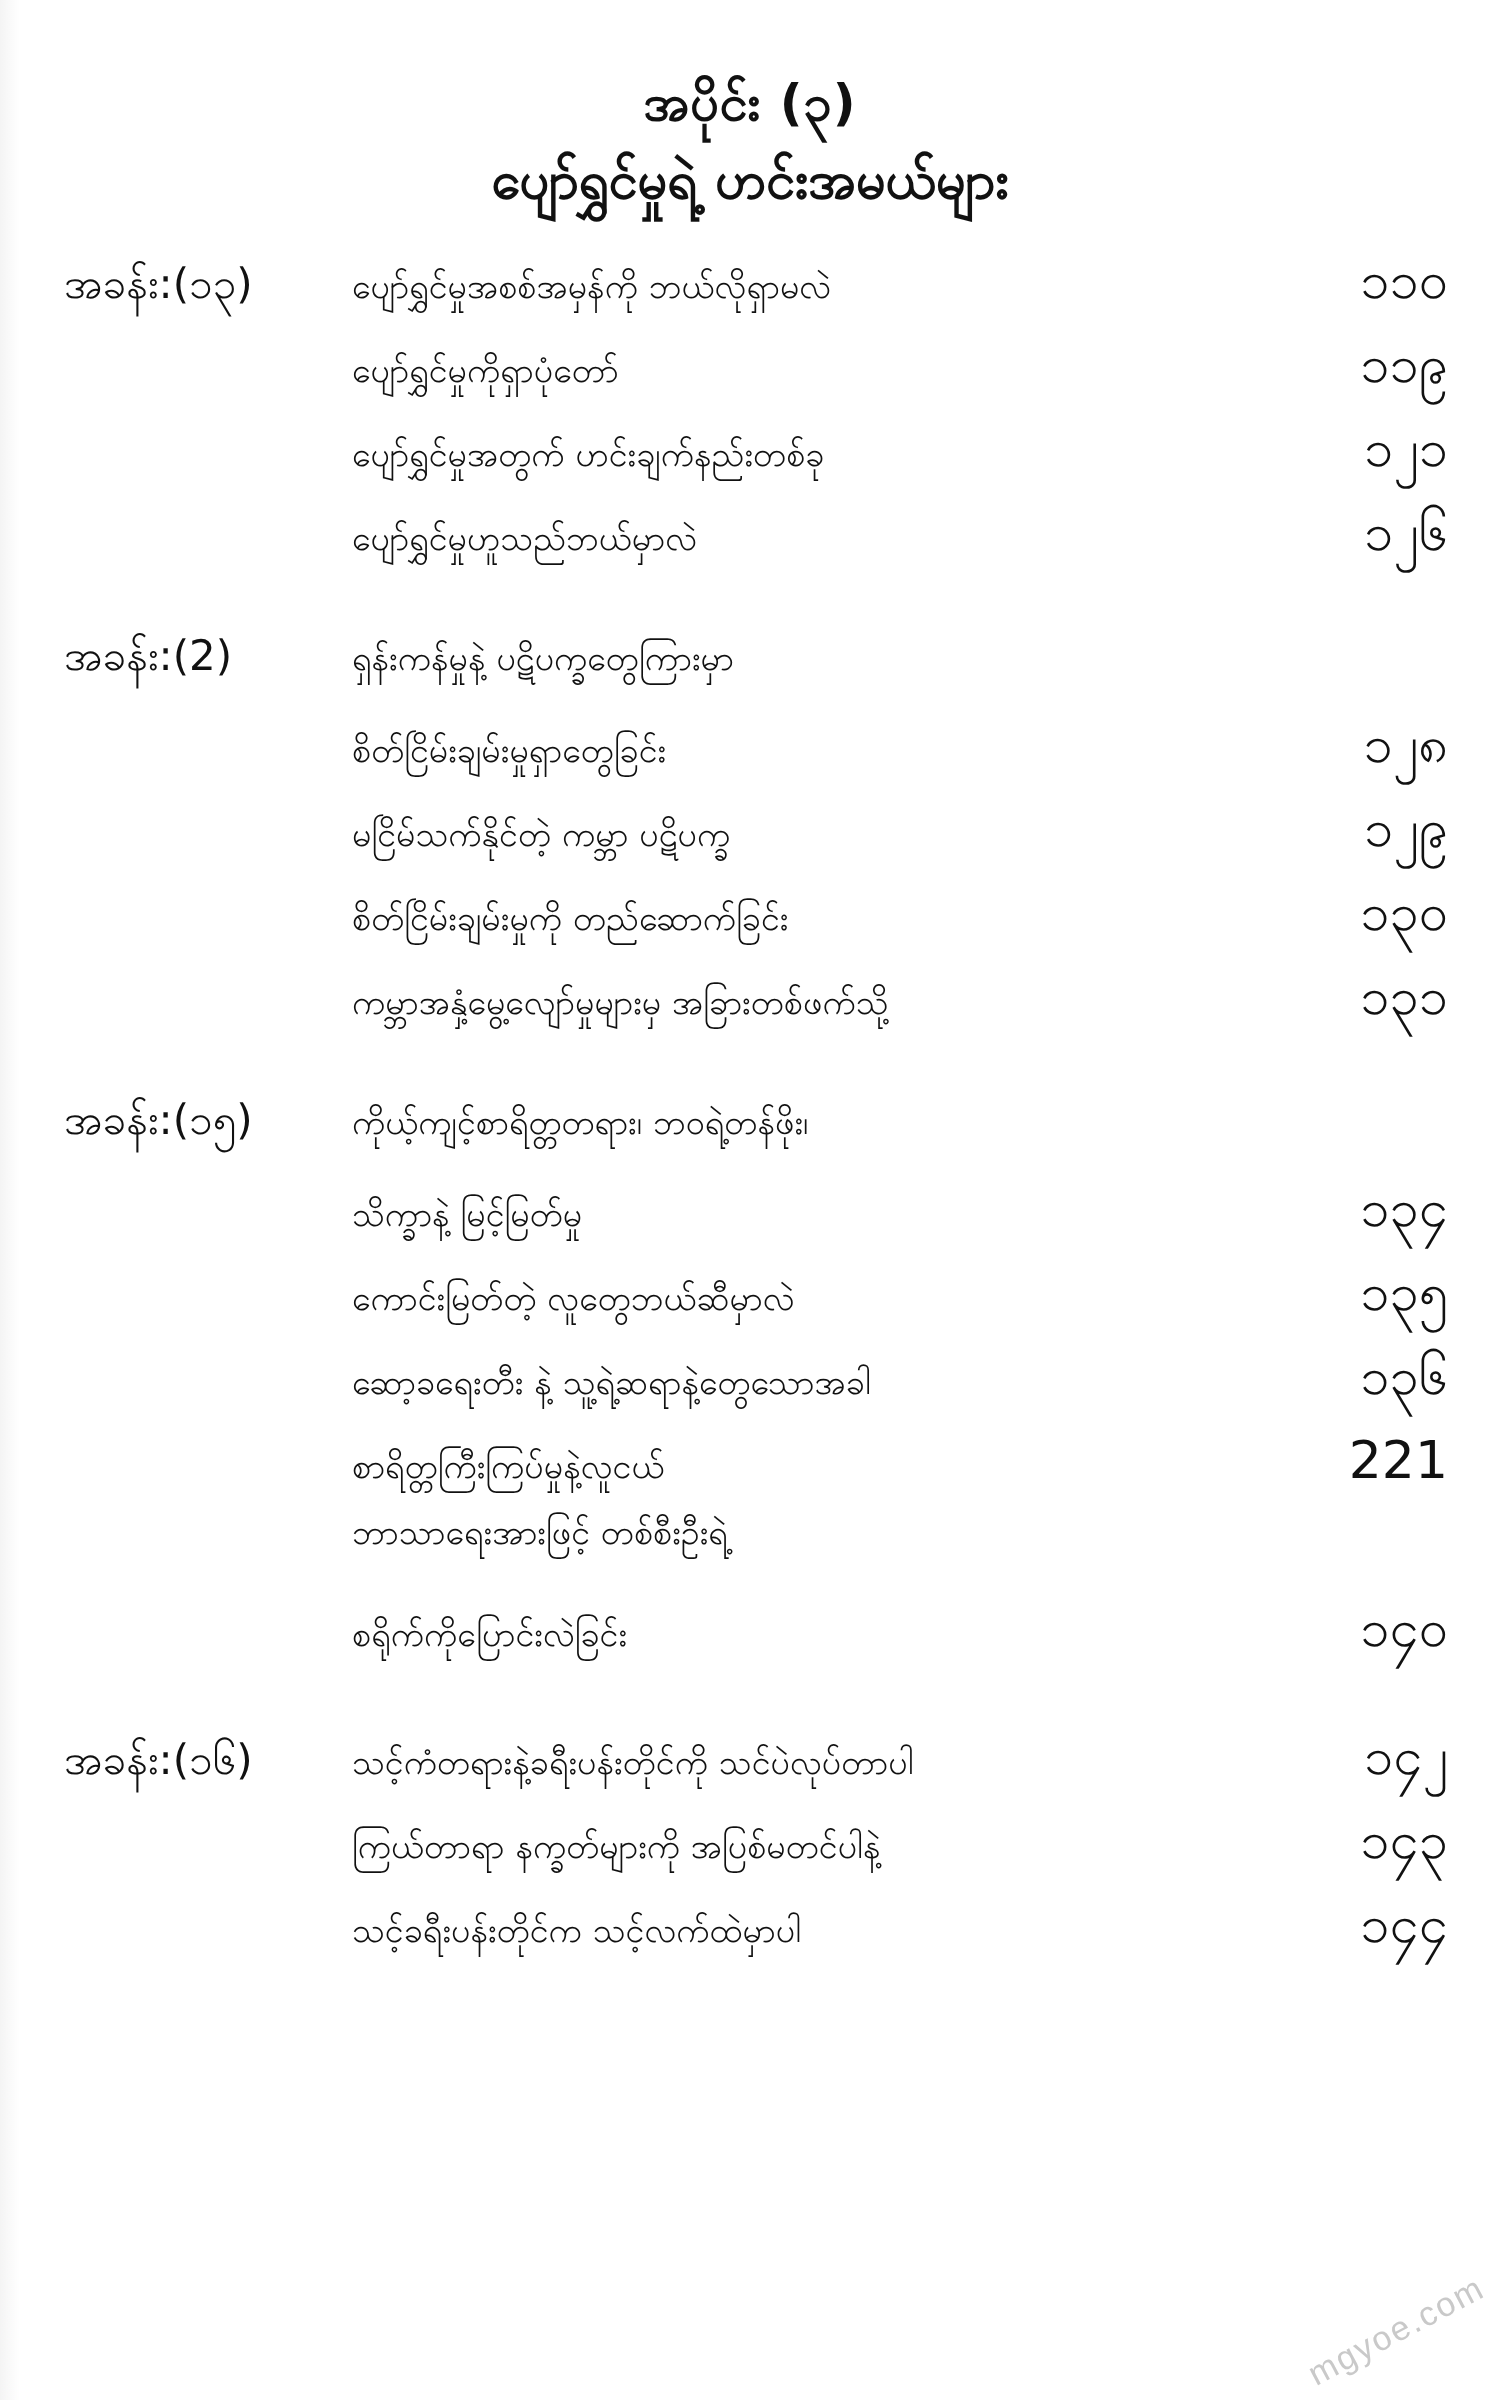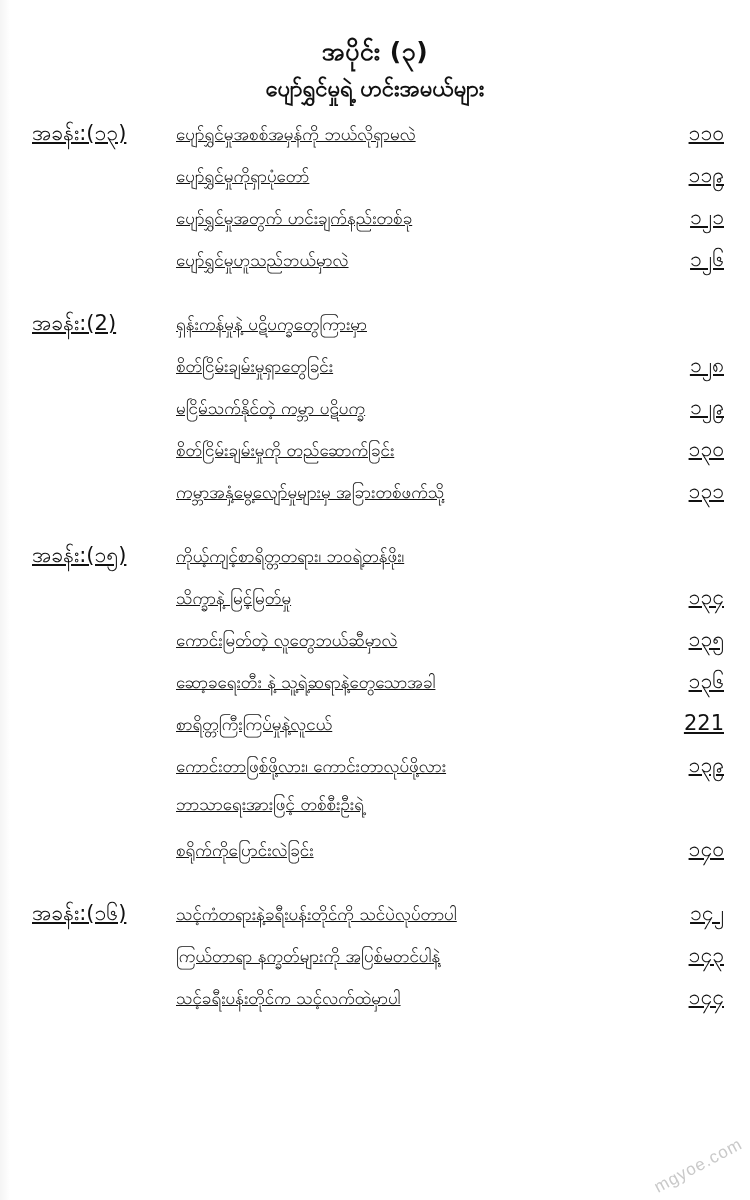--- a/index.html
+++ b/index.html
@@ -25,31 +25,30 @@
   .doc-title {
     text-align: center;
     font-size: 25px;
     line-height: 1.3;
     letter-spacing: 0.5px;
     margin: 0 0 6px 0;
     white-space: nowrap;
   }
   .doc-subtitle {
     text-align: center;
-    font-size: 22px;
+    font-size: 26px;
     line-height: 1.3;
     margin: 0 0 16px 0;
     white-space: nowrap;
   }
   .toc {
     margin: 0;
   }
   .section {
     margin-bottom: 22px;
-    text-decoration: underline;
   }
   .row {
     display: flex;
     align-items: baseline;
     min-height: 42px;
   }
   .row-label {
     flex: 0 0 150px;
     font-size: 21px;
     line-height: 1.35;
@@ -60,21 +59,21 @@
   }
   .row-text {
     flex: 1 1 auto;
     font-size: 17px;
     line-height: 1.35;
     white-space: nowrap;
     padding-right: 8px;
   }
   .row-page {
     flex: 0 0 58px;
-    font-size: 21px;
+    font-size: 26px;
     line-height: 1.35;
     text-align: right;
     white-space: nowrap;
   }
   .watermark {
     position: absolute;
     right: 4px;
     bottom: 8px;
     font-size: 17px;
     color: #c9c9c9;
@@ -178,25 +177,20 @@
         <div class="row-text">ဆော့ခရေးတီး နဲ့ သူ့ရဲ့ဆရာနဲ့တွေသောအခါ</div>
         <div class="row-page">၁၃၆</div>
       </div>
       <div class="row">
         <div class="row-label"></div>
         <div class="row-text">စာရိတ္တကြီးကြပ်မှုနဲ့လူငယ်</div>
         <div class="row-page">221</div>
       </div>
       <div class="row">
         <div class="row-label"></div>
-        <div class="row-text">ကောင်းတာဖြစ်ဖို့လား၊ ကောင်းတာလုပ်ဖို့လား</div>
-        <div class="row-page">၁၃၉</div>
-      </div>
-      <div class="row">
-        <div class="row-label"></div>
         <div class="row-text">ဘာသာရေးအားဖြင့် တစ်စီးဦးရဲ့</div>
         <div class="row-page"></div>
       </div>
       <div class="row">
         <div class="row-label"></div>
         <div class="row-text">စရိုက်ကိုပြောင်းလဲခြင်း</div>
         <div class="row-page">၁၄၀</div>
       </div>
     </div>
 

